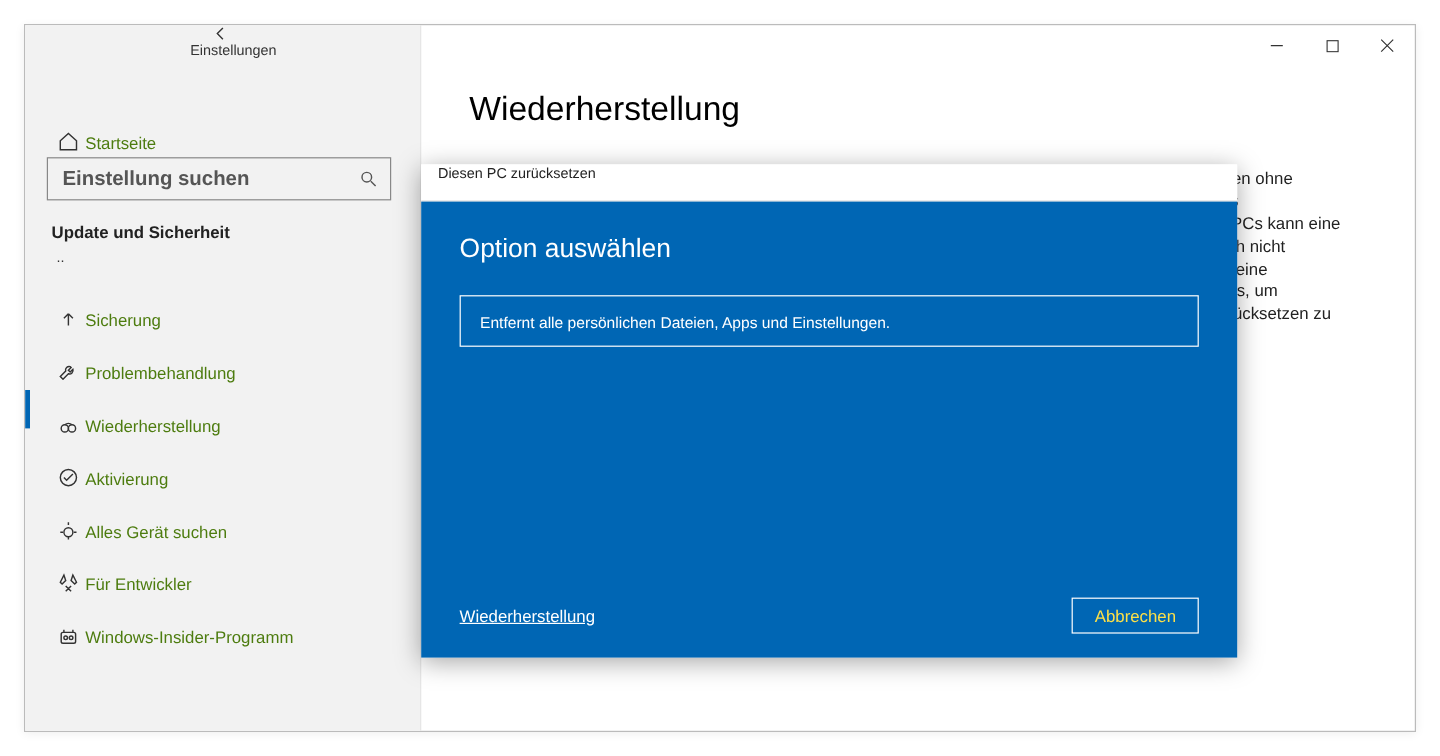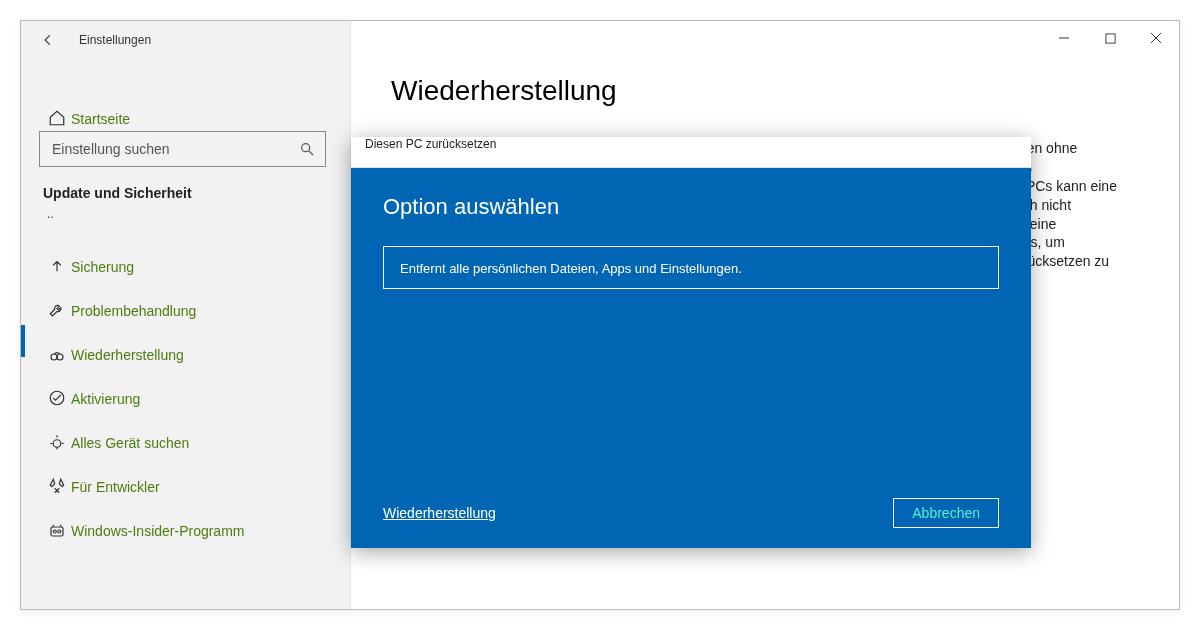--- a/index.html
+++ b/index.html
@@ -39,20 +39,21 @@
     flex-direction: column;
     position: relative;
   }
   .titlebar {
     height: 38px;
     display: flex;
     align-items: center;
     padding-left: 18px;
     font-size: 12px;
     color: #333;
+    flex-direction: column;
   }
   .titlebar .back {
     width: 18px;
     display:flex;
     align-items:center;
     justify-content:center;
     margin-right: 22px;
     color:#333;
   }
   .side-content {
@@ -92,24 +93,25 @@
     justify-content: space-between;
     padding: 0 10px;
     color: #666;
     font-size: 14px;
     background:#f2f2f2;
   }
   .searchbox input{
     border:none;
     background:transparent;
     outline:none;
-    font-size:14px;
+    font-size:17px;
     color:#333;
     width: 220px;
     font-family:inherit;
+    font-weight:bold;
   }
   .searchbox input::placeholder{color:#555;}
   .section-header{
     font-weight:600;
     font-size:14px;
     margin-bottom:6px;
     padding-left:4px;
   }
   .dots-row{
     font-size:12px;
@@ -201,21 +203,21 @@
     align-items:center;
   }
   .help-link{
     color:#fff;
     text-decoration:underline;
     font-size:14px;
   }
   .cancel-btn{
     border:1px solid #fff;
     padding:6px 18px;
-    color:#5eead4;
+    color:#fde047;
     font-size:14px;
     background:transparent;
     cursor:pointer;
   }
   svg{display:block}
 </style>
 </head>
 <body>
 
 <div class="canvas">

